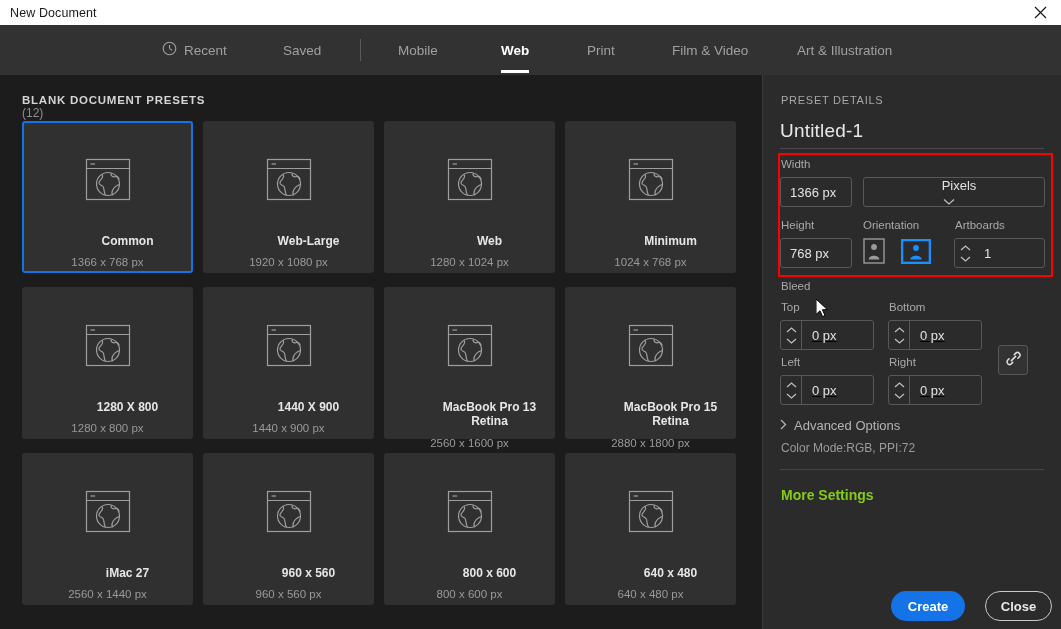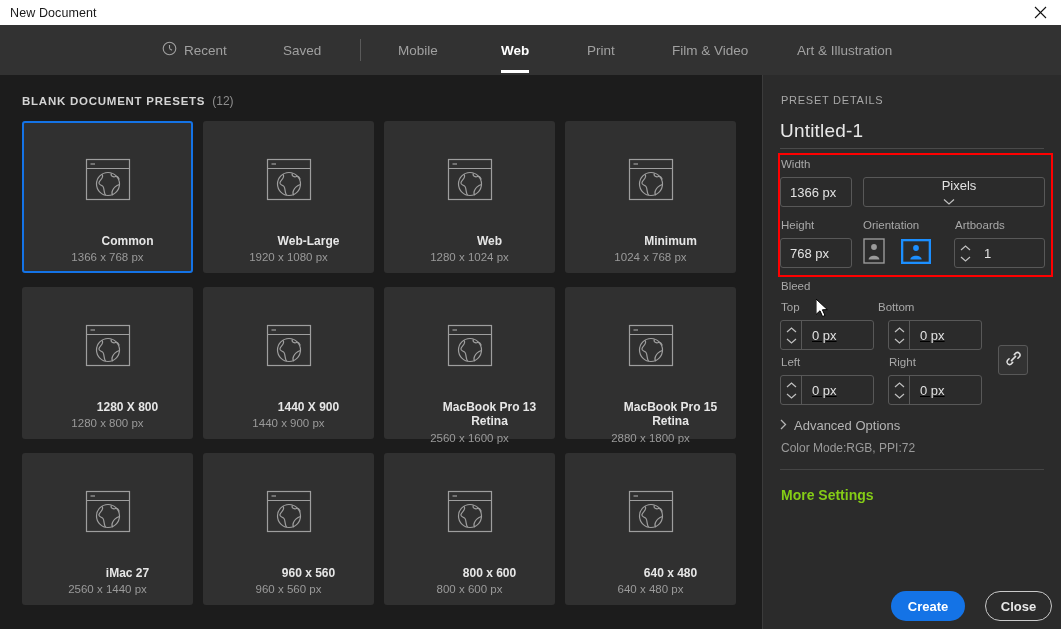--- a/index.html
+++ b/index.html
@@ -64,21 +64,21 @@
   .clock-icon { display: block; }
 
   
   .left-pane {
     position: absolute; left: 0; top: 75px;
     width: 762px; height: 554px;
     background: #1c1c1c;
   }
   .section-head {
     position: absolute; left: 22px; top: 19px;
-    display: flex; align-items: baseline; gap: 7px;
+    display: flex; align-items: baseline;  flex-direction: column;
   }
   .section-title {
     font-size: 11.5px; letter-spacing: .75px;
     color: #d4d4d4; font-weight: bold;
   }
   .section-count { font-size: 12px; color: #8e8e8e; }
 
   .grid {
     position: absolute; left: 22px; top: 46px;
     display: grid;
@@ -100,21 +100,21 @@
     margin-top: 31px;
     width: 62px; height: 58px;
   }
   .card-icon svg { display: block; }
   .card-name {
     margin-top: 22px;
     font-size: 12px; color: #e6e6e6; font-weight: bold;
     text-align: center; line-height: 1.2; margin-left: 40px;
   }
   .card-dim {
-    margin-top: 3px;
+    margin-top: 8px;
     font-size: 11.5px; color: #9a9a9a; text-align: center;
   }
 
   
   .vdivider {
     position: absolute; left: 762px; top: 75px;
     width: 1px; height: 554px; background: #3b3b3b;
   }
 
   
@@ -595,21 +595,21 @@
           <polyline points="1,5 5.5,1 10,5" fill="none" stroke="#c0c0c0" stroke-width="1.2"></polyline>
         </svg>
         <svg width="11" height="6" viewBox="0 0 11 6">
           <polyline points="1,1 5.5,5 10,1" fill="none" stroke="#c0c0c0" stroke-width="1.2"></polyline>
         </svg>
       </span>
       <span class="sep"></span>
       <span class="val">0 px</span>
     </div>
 
-    <div class="fld-label" style="left:115px;top:226px;">Bottom</div>
+    <div class="fld-label" style="left:126px;top:226px;">Bottom</div>
     <div class="bleed-field" style="left:125px;top:245px;width:94px;">
       <span class="stepper">
         <svg width="11" height="6" viewBox="0 0 11 6">
           <polyline points="1,5 5.5,1 10,5" fill="none" stroke="#c0c0c0" stroke-width="1.2"></polyline>
         </svg>
         <svg width="11" height="6" viewBox="0 0 11 6">
           <polyline points="1,1 5.5,5 10,1" fill="none" stroke="#c0c0c0" stroke-width="1.2"></polyline>
         </svg>
       </span>
       <span class="sep"></span>

